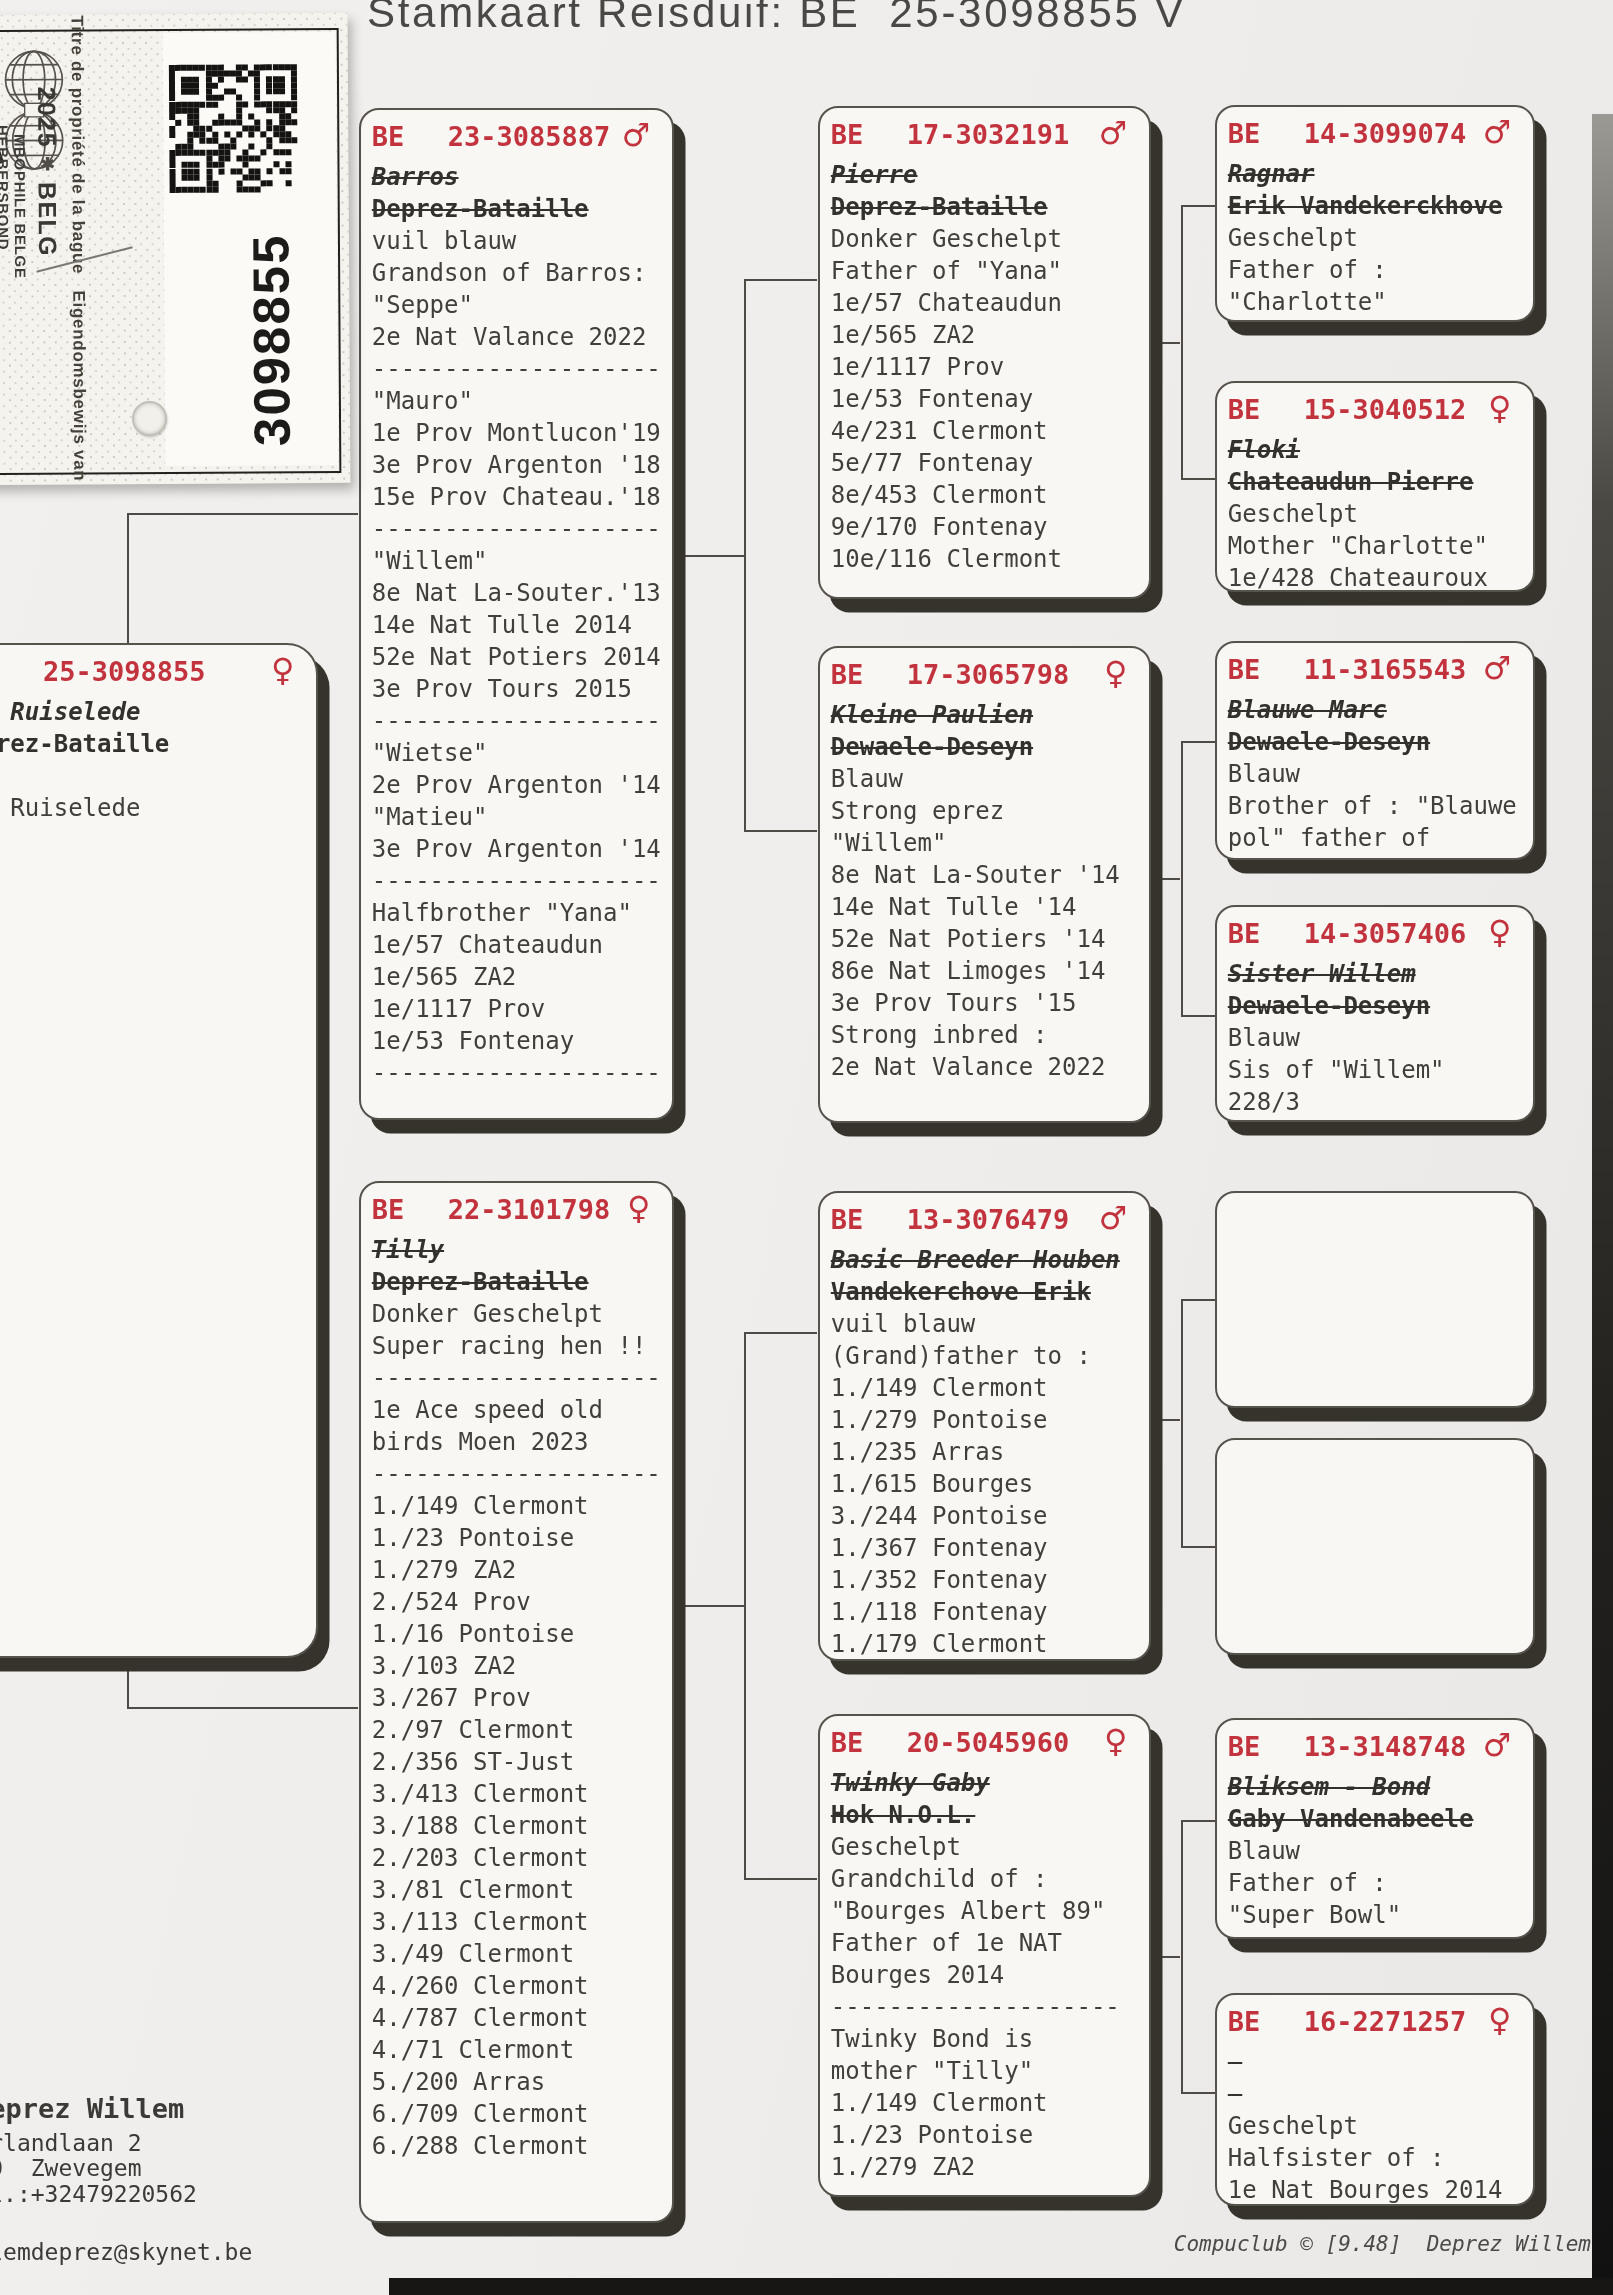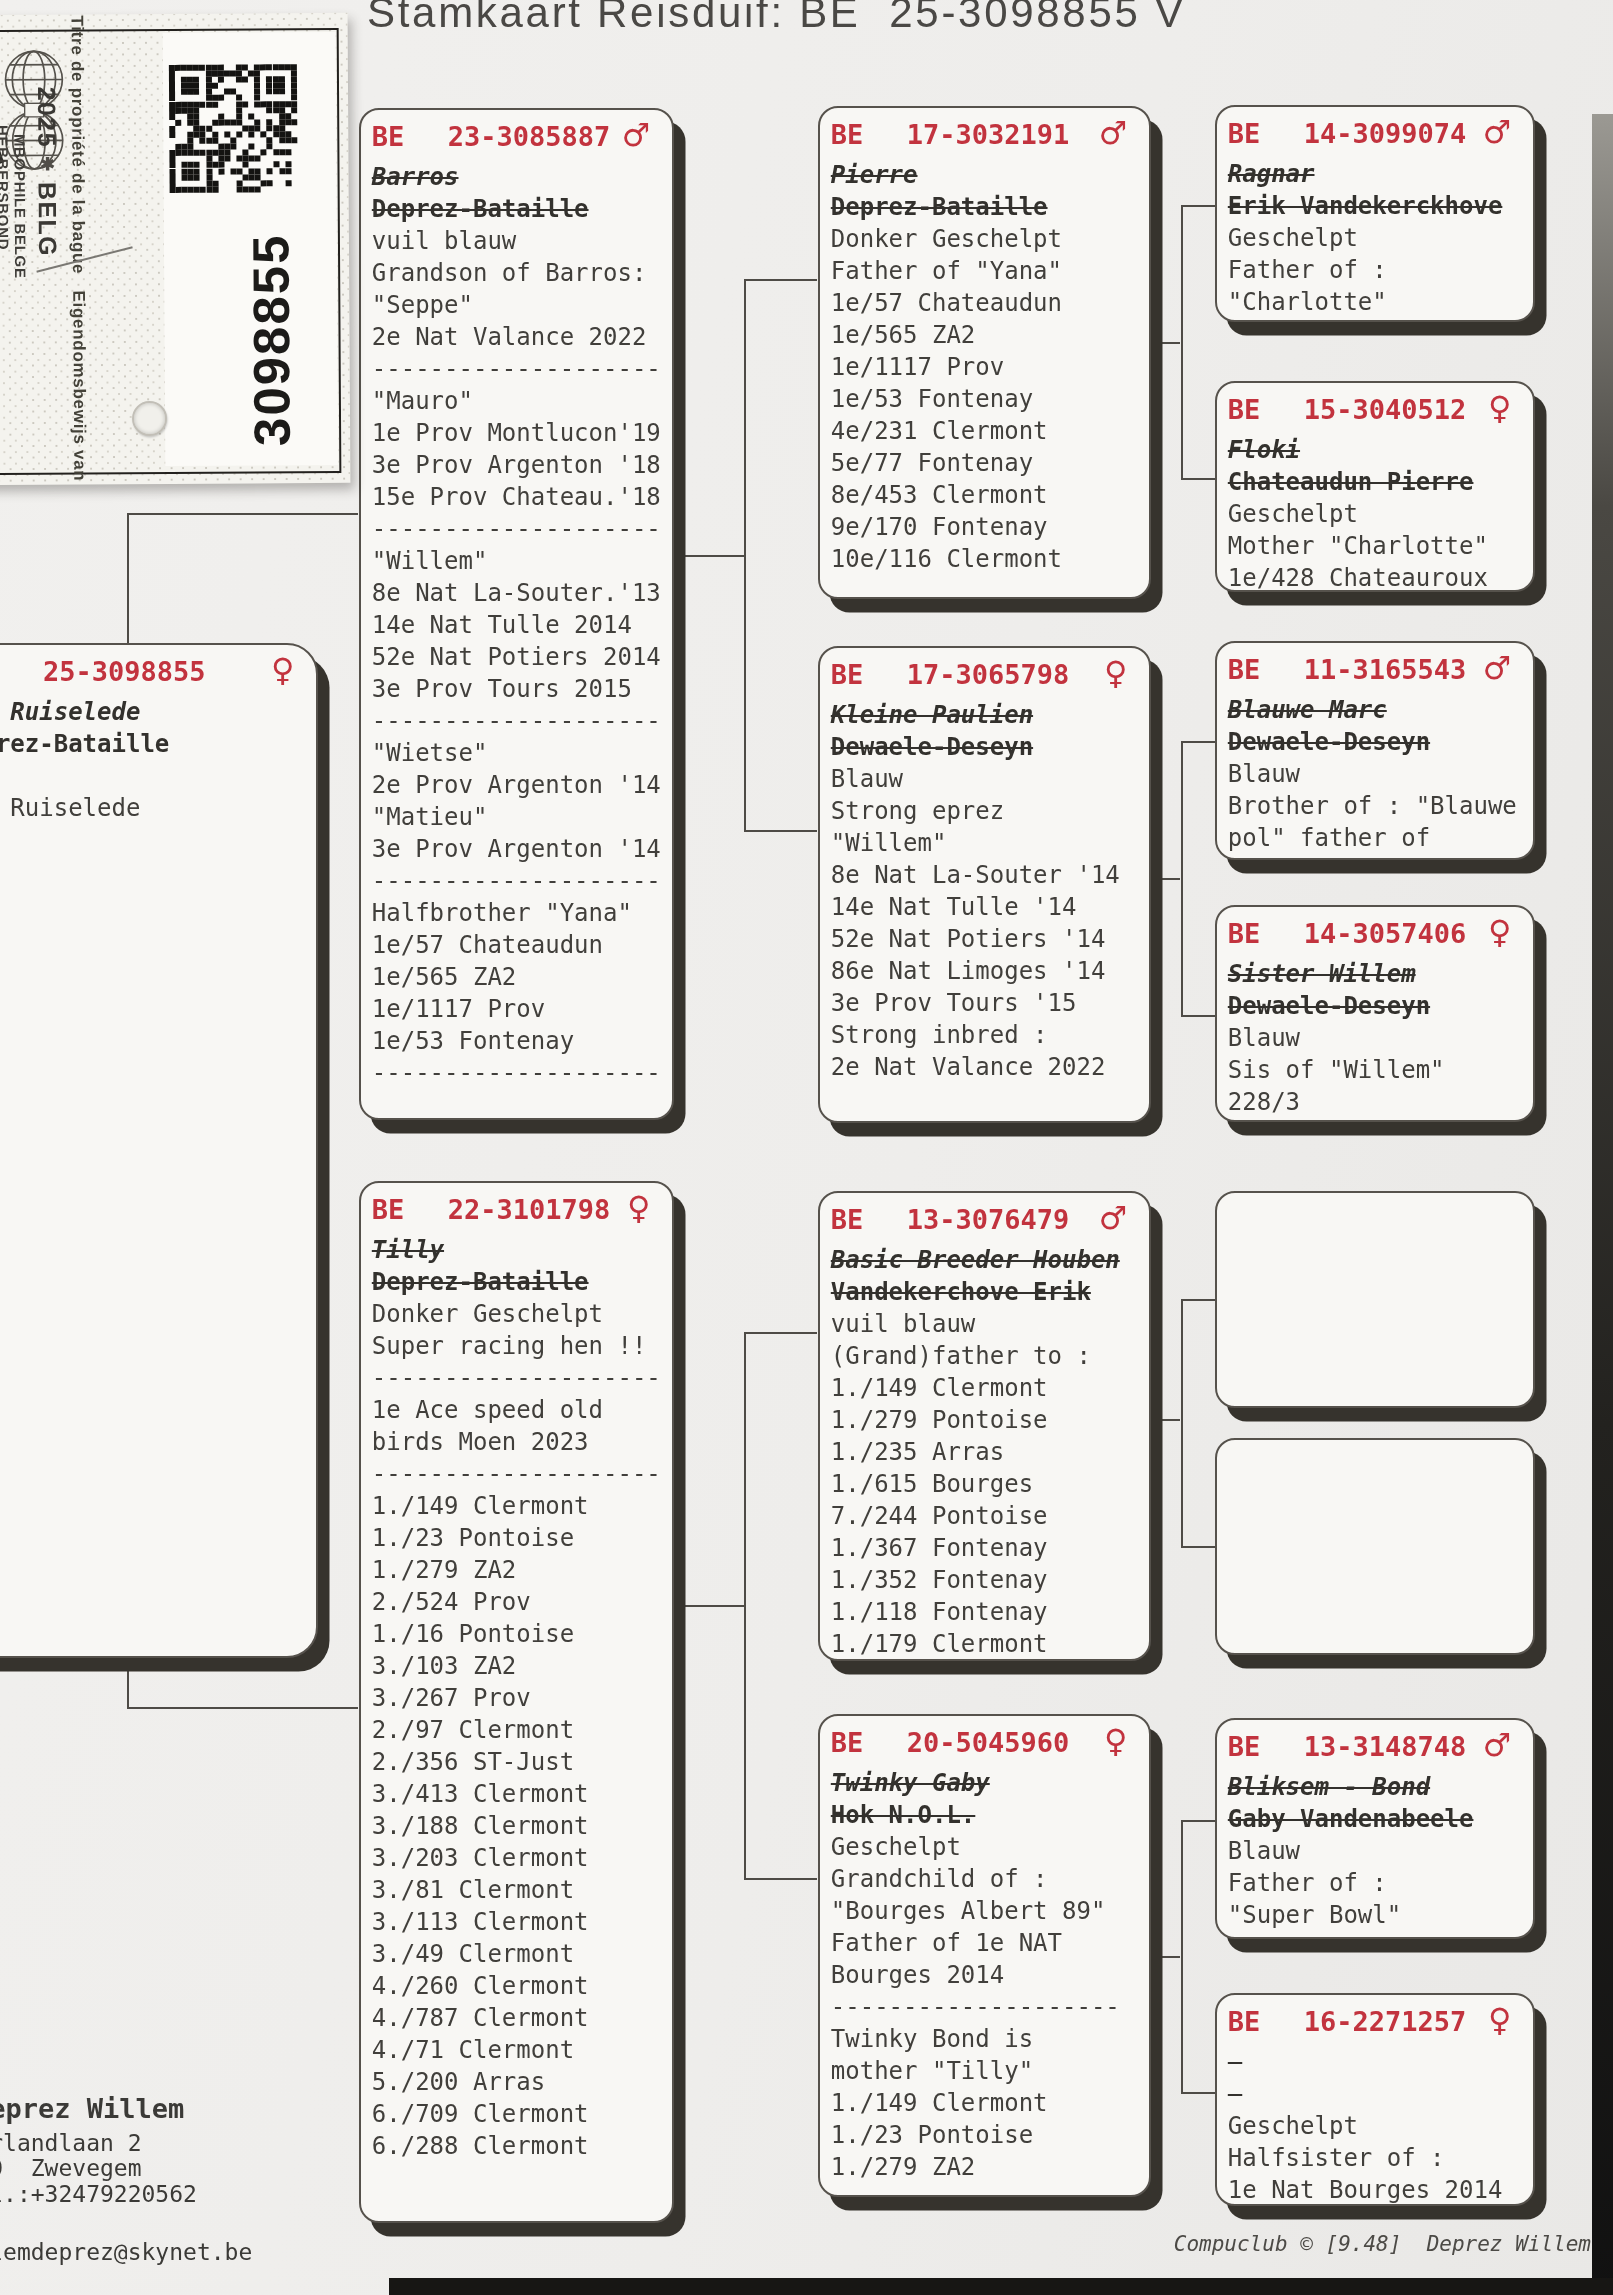--- a/index.html
+++ b/index.html
@@ -435,21 +435,21 @@
       <div class="line">1./23 Pontoise</div>
       <div class="line">1./279 ZA2</div>
       <div class="line">2./524 Prov</div>
       <div class="line">1./16 Pontoise</div>
       <div class="line">3./103 ZA2</div>
       <div class="line">3./267 Prov</div>
       <div class="line">2./97 Clermont</div>
       <div class="line">2./356 ST-Just</div>
       <div class="line">3./413 Clermont</div>
       <div class="line">3./188 Clermont</div>
-      <div class="line">3./203 Clermont</div>
+      <div class="line">2./203 Clermont</div>
       <div class="line">3./81 Clermont</div>
       <div class="line">3./113 Clermont</div>
       <div class="line">3./49 Clermont</div>
       <div class="line">4./260 Clermont</div>
       <div class="line">4./787 Clermont</div>
       <div class="line">4./71 Clermont</div>
       <div class="line">5./200 Arras</div>
       <div class="line">6./709 Clermont</div>
       <div class="line">6./288 Clermont</div>
     </div>
@@ -487,21 +487,21 @@
     <div class="pbox" style="left: 818px; top: 1191px; width: 333px; height: 470px;">
       <div class="ring"><span class="be">BE</span><span class="num">13-3076479</span><span class="sex">♂</span></div>
       <div class="line name">Basic Breeder Houben</div>
       <div class="line owner">Vandekerchove Erik</div>
       <div class="line">vuil blauw</div>
       <div class="line">(Grand)father to :</div>
       <div class="line">1./149 Clermont</div>
       <div class="line">1./279 Pontoise</div>
       <div class="line">1./235 Arras</div>
       <div class="line">1./615 Bourges</div>
-      <div class="line">7./244 Pontoise</div>
+      <div class="line">3./244 Pontoise</div>
       <div class="line">1./367 Fontenay</div>
       <div class="line">1./352 Fontenay</div>
       <div class="line">1./118 Fontenay</div>
       <div class="line">1./179 Clermont</div>
     </div>
     <div class="pbox" style="left: 818px; top: 1714px; width: 333px; height: 483px;">
       <div class="ring"><span class="be">BE</span><span class="num">20-5045960</span><span class="sex">♀</span></div>
       <div class="line name">Twinky Gaby</div>
       <div class="line owner">Hok N.O.L.</div>
       <div class="line">Geschelpt</div>

